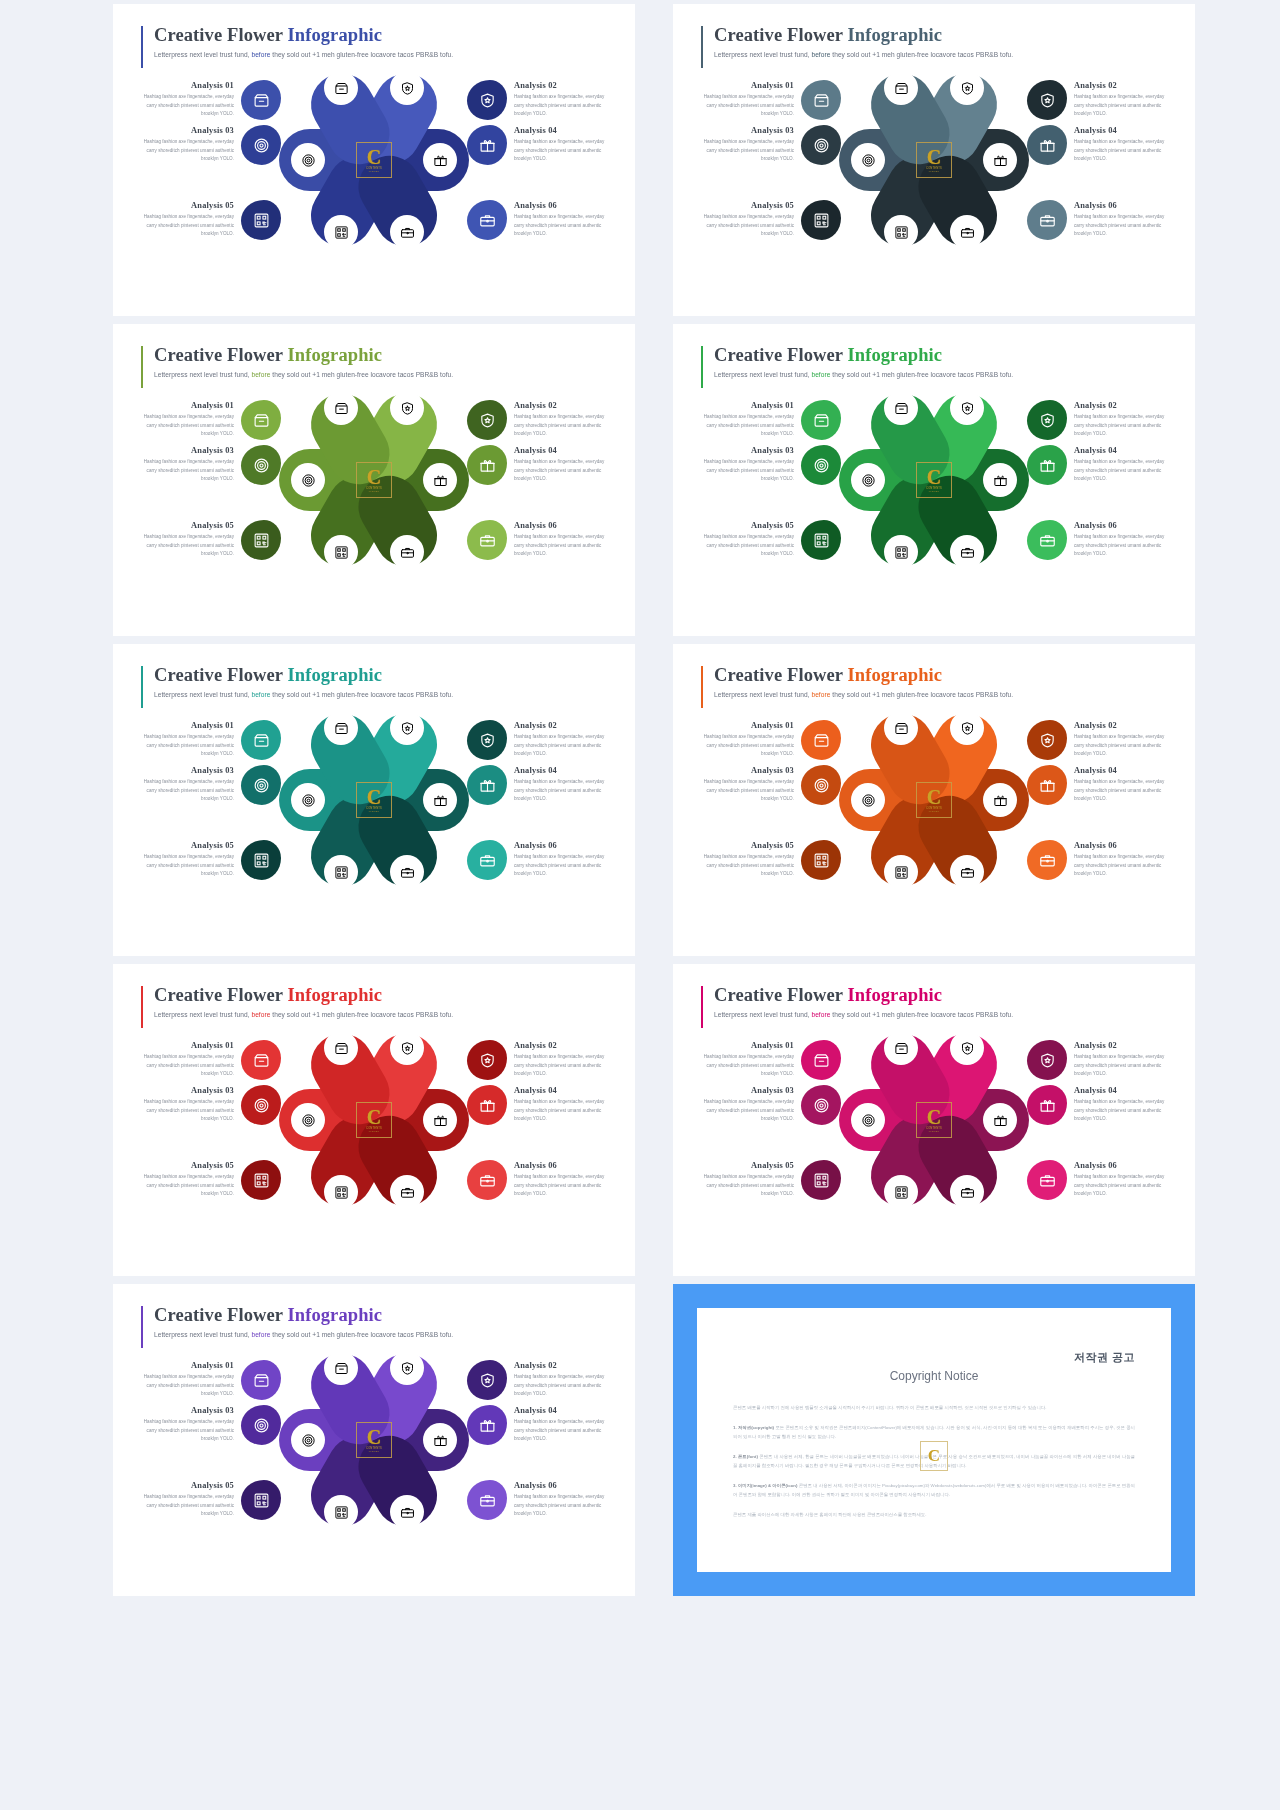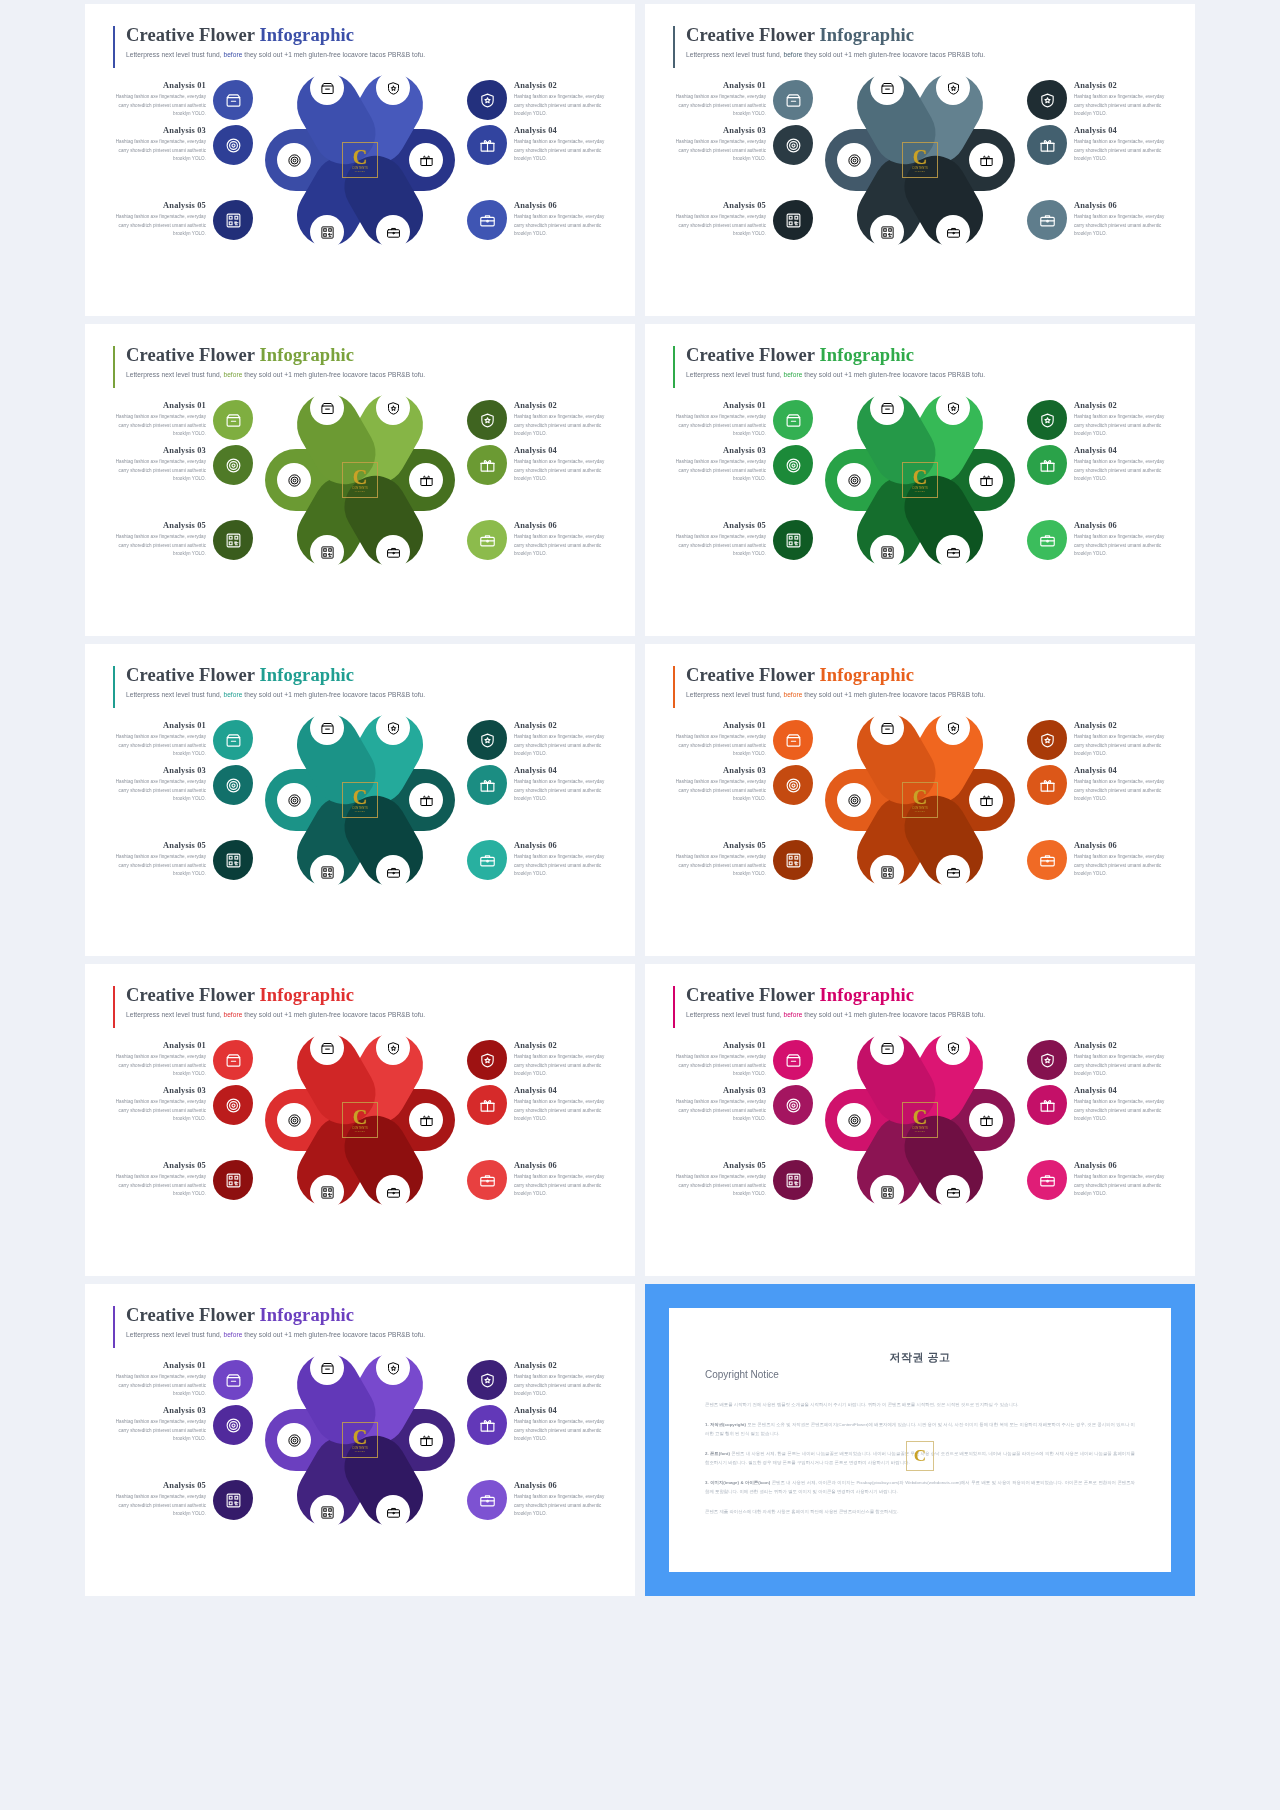--- a/index.html
+++ b/index.html
@@ -15,20 +15,21 @@
     grid-template-rows: repeat(5, 312px);
     column-gap: 10px;
     row-gap: 8px;
     padding: 4px 85px 0 85px;
     justify-content:center;
   }
   .slide {
     background:#ffffff;
     position:relative;
     overflow:hidden;
+    margin-left:28px;
   }
   
   .hdr { position:absolute; left:28px; top:20px; right:14px; }
   .accent-bar {
     position:absolute; left:0; top:2px; width:2px; height:42px;
   }
   .title {
     font-family:"Liberation Serif", serif;
     font-size:18.5px; font-weight:700; letter-spacing:.1px;
     color:#3f4650; white-space:nowrap; padding-left:13px; line-height:1.25;
@@ -116,22 +117,22 @@
     font-family:"Liberation Serif", serif; font-size:20px; font-weight:700;
     color:#c9a227; line-height:.9;
     text-shadow:0 0 1px rgba(180,140,40,.9);
   }
   .clogo .ct { font-size:2.6px; color:#c9a227; letter-spacing:.2px; margin-top:1px;}
   .clogo .ct2 { font-size:2px; color:#b08f2a; letter-spacing:.3px;}
   
   .cslide { background:#4a9bf5; padding:24px; }
   .cpaper { background:#fff; width:100%; height:100%; position:relative;
             padding:42px 36px 18px 36px; }
-  .ctitle-kr { font-size:11px; color:#4b5563; text-align:center; font-weight:700; letter-spacing:.5px;}
-  .ctitle-en { font-size:10px; color:#6b7280; text-align:left; margin-top:4px; }
+  .ctitle-kr { font-size:11px; color:#4b5563; text-align:right; font-weight:700; letter-spacing:.5px;}
+  .ctitle-en { font-size:12px; color:#6b7280; text-align:center; margin-top:4px; }
   .cbody { margin-top:20px; }
   .cpara { font-size:4.4px; color:#aab2bd; line-height:2.05; margin-bottom:11px; text-align:justify;}
   .cpara b { color:#8b929c; }
   .cmark {
     position:absolute; left:50%; top:56%; transform:translate(-50%,-50%);
     width:28px; height:30px; border:.6px solid #d8c48a;
     display:flex; align-items:center; justify-content:center;
     font-family:"Liberation Serif", serif; font-size:17px; color:#c9a227; font-weight:700;
   }
 </style>

